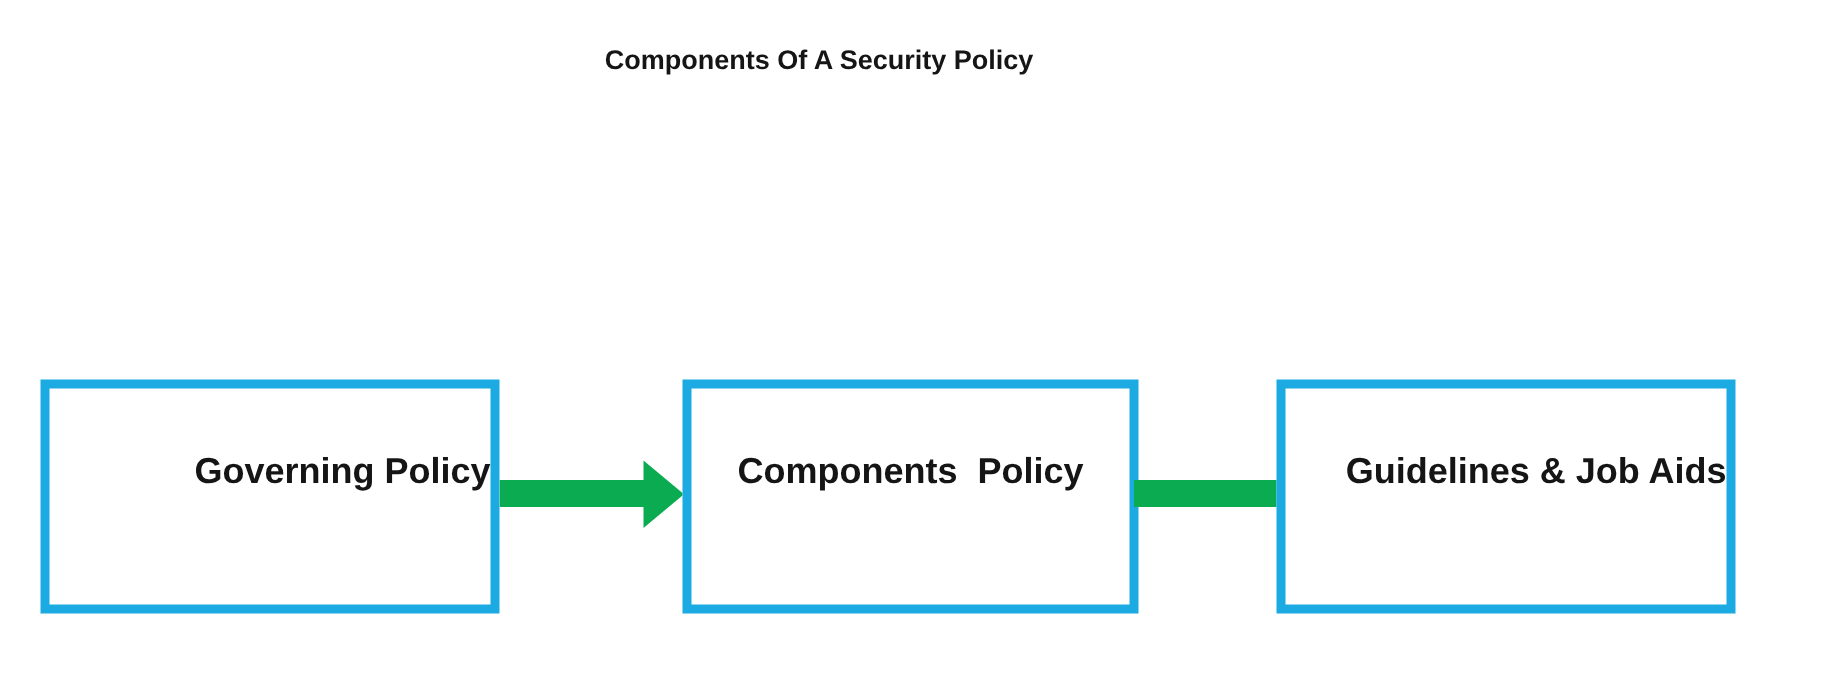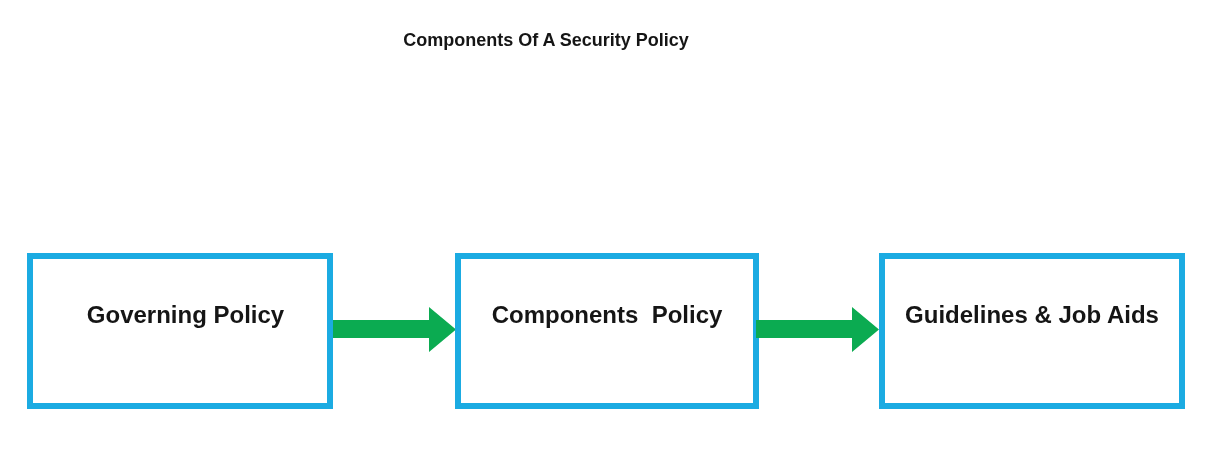--- a/index.html
+++ b/index.html
@@ -42,23 +42,23 @@
     align-items: flex-start;
     padding-top: 40px;
   }
   .policy-box .label {
     font-size: 24px;
     font-weight: bold;
     color: var(--text-color);
     line-height: 32px;
     white-space: pre;
   }
-  .box-1 { left: 27px;  width: 306px; justify-content: center; padding-left: 11px; }
+  .box-1 { left: 27px;  width: 306px; justify-content: flex-end; padding-left: 11px; }
   .box-2 { left: 455px; width: 304px; justify-content: center; }
-  .box-3 { left: 879px; width: 306px; justify-content: center; }
+  .box-3 { left: 851px; width: 306px; justify-content: flex-end; }
   .flow-arrow {
     position: absolute;
     top: 307px;
     width: 123px;
     height: 45px;
   }
   .arrow-1 { left: 333px; }
   .arrow-2 { left: 756px; }
   .flow-arrow polygon { fill: var(--arrow-color); }
 </style>

